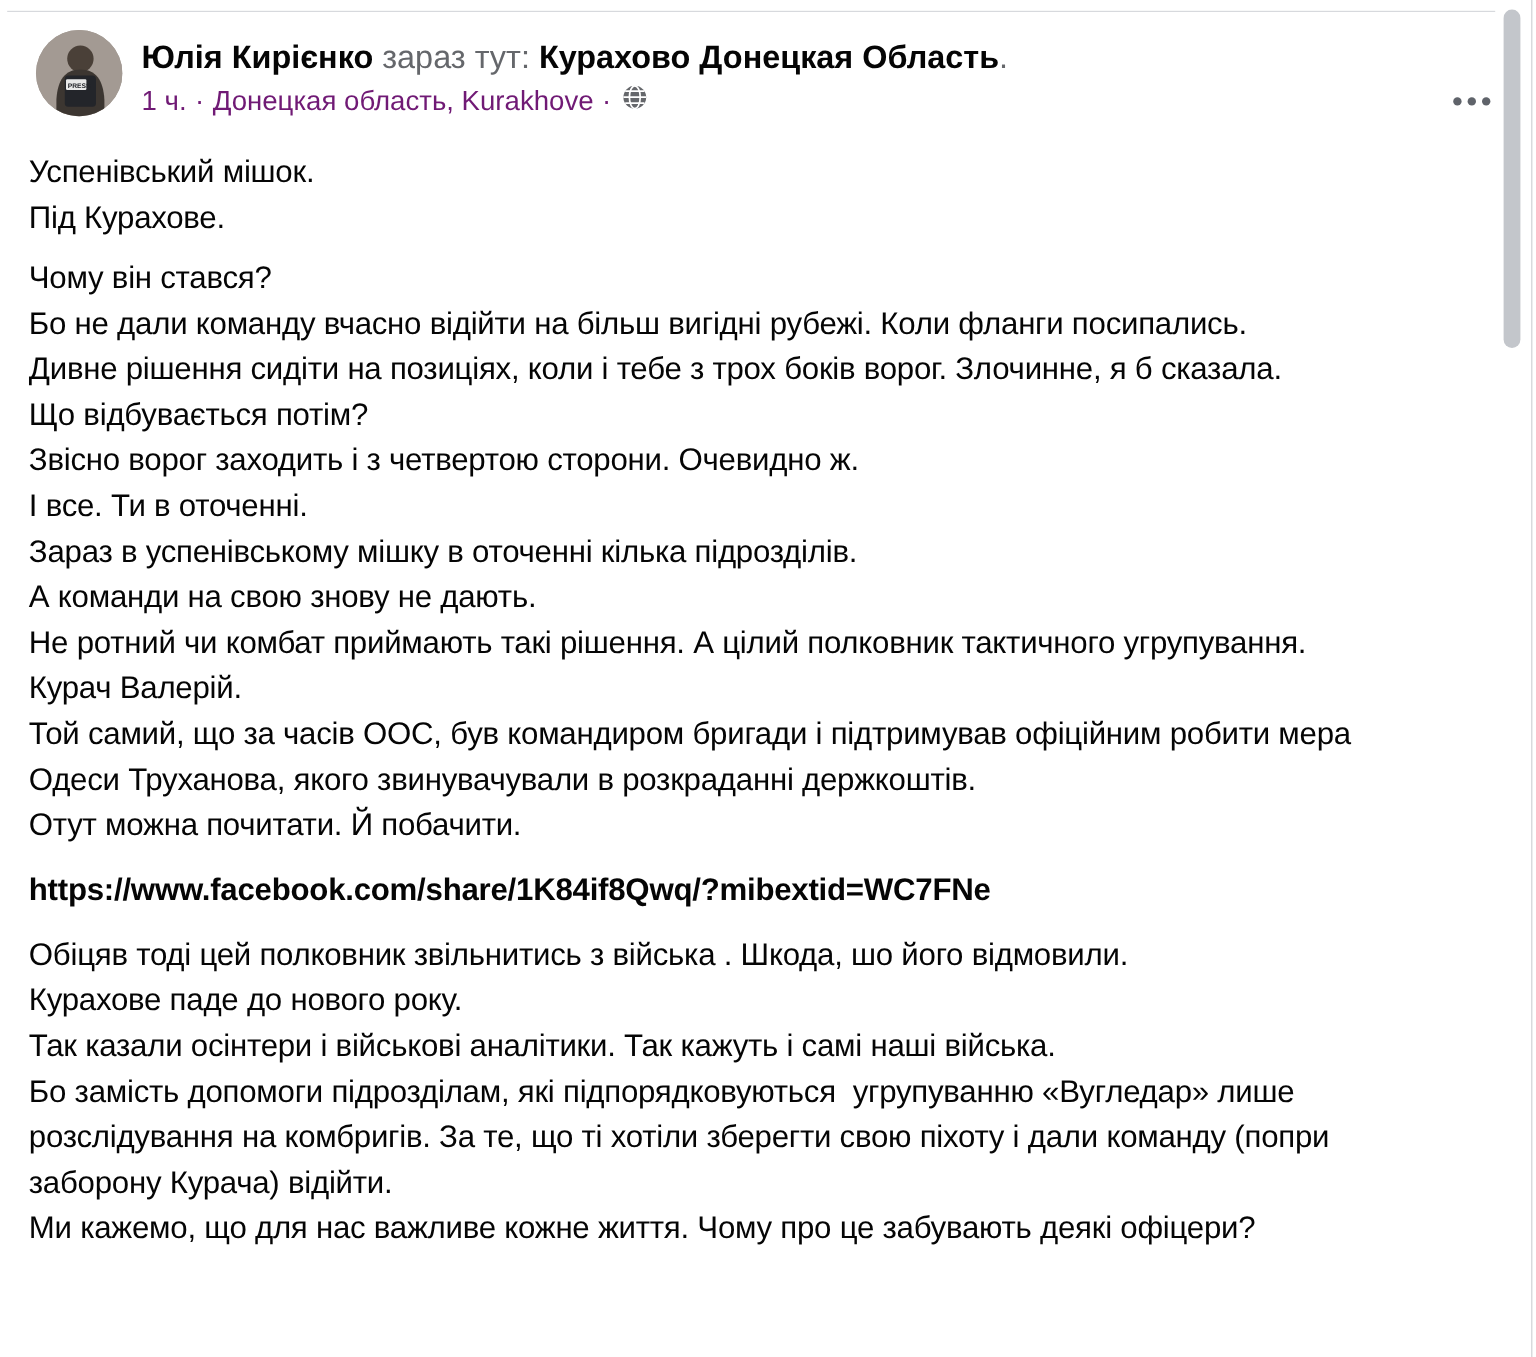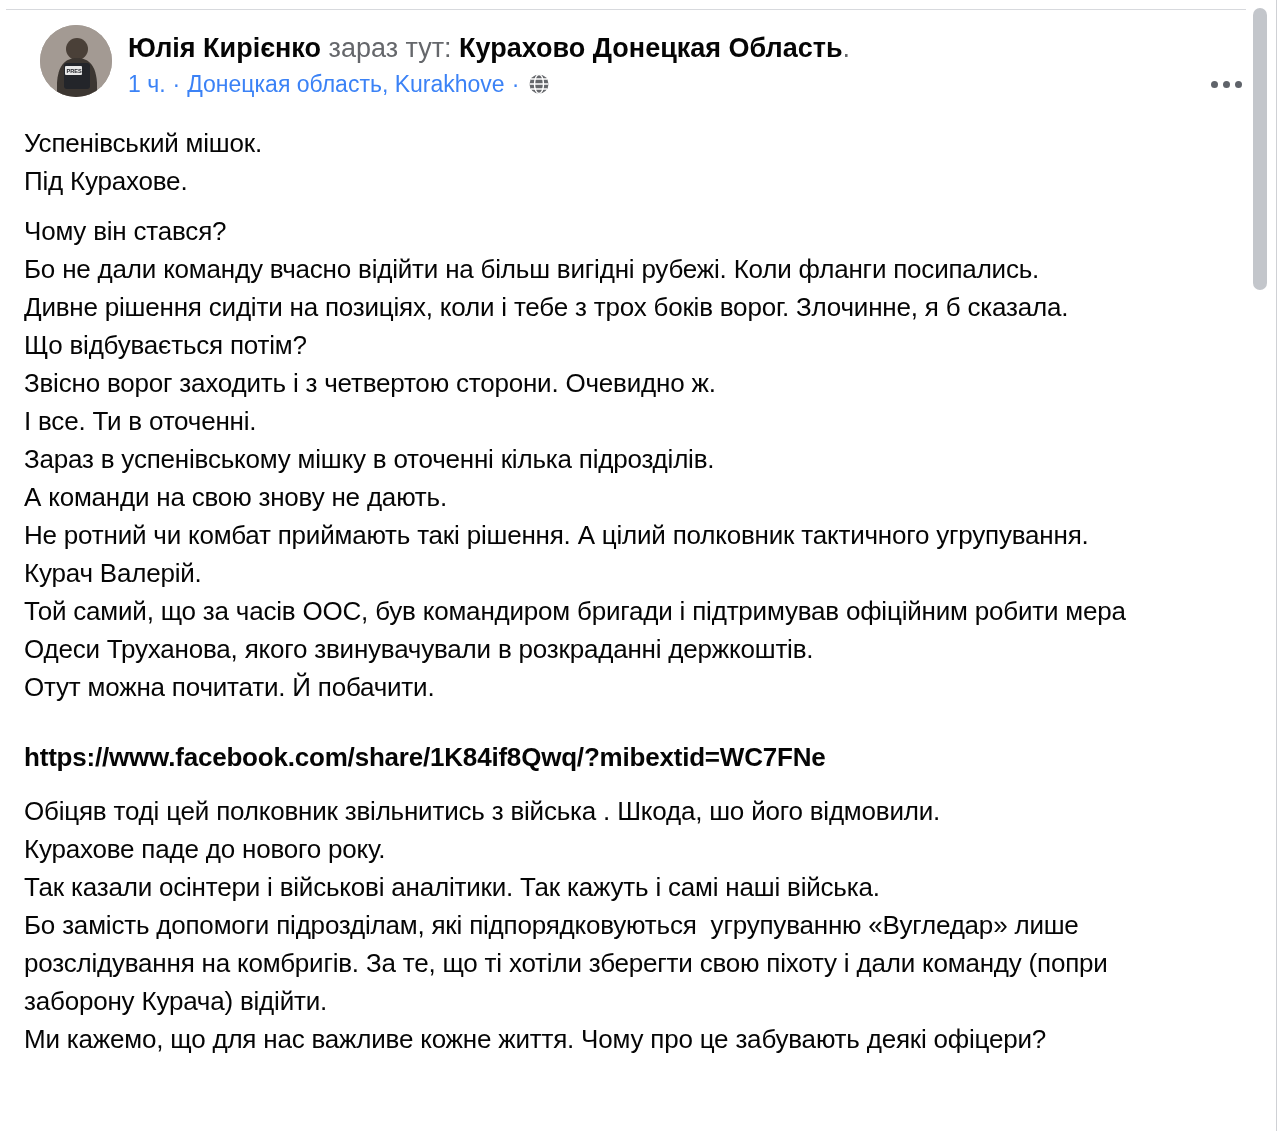--- a/index.html
+++ b/index.html
@@ -18,55 +18,55 @@
     position: absolute; top: 0; bottom: 0; right: 3px; width: 1px;
     background: #cfd1d5;
   }
   .scrollbar-thumb {
     position: absolute; top: 8px; right: 13px; width: 14px; height: 282px;
     background: #c3c6cb; border-radius: 7px;
   }
   .post { padding-top: 25px; }
   .header {
     display: flex; align-items: flex-start;
-    padding-left: 40px; padding-right: 60px;
+    padding-left: 30px; padding-right: 60px;
     position: relative;
   }
   .avatar {
     width: 72px; height: 72px; border-radius: 50%; overflow: hidden;
     flex: 0 0 72px; cursor: pointer; background: #a39a93;
   }
   .avatar svg { display: block; width: 72px; height: 72px; }
   .header-text { margin-left: 16px; padding-top: 7px; }
   .name-line { font-size: 27px; line-height: 33px; color: #65676b; }
   .name-line .bold-link { color: #050505; font-weight: 700; cursor: pointer; }
   .meta-line {
-    margin-top: 5px; font-size: 23px; line-height: 28px; color: #3b82f6;
-    display: flex; align-items: center;
+    margin-top: 5px; font-size: 23px; line-height: 28px; color: #701a75;
+    display: flex; align-items: flex-start;
   }
   .meta-line .dot { margin: 0 7px; }
   .meta-line .meta-link { cursor: pointer; }
   .globe { display: inline-flex; align-items: center; margin-left: 2px; }
   .globe svg { display: block; }
   .menu-button {
     position: absolute; top: 50px; right: 36px;
     display: flex; gap: 5px; cursor: pointer; padding: 6px 2px;
   }
   .menu-button i {
     width: 7px; height: 7px; border-radius: 50%; background: #5f636a; display: block;
   }
   .post-body {
     padding: 14px 24px 0 24px;
     font-size: 26px;
     letter-spacing: -0.2px;
     overflow: hidden;
   }
   .paragraph { margin-bottom: 12px; }
   .paragraph .line { white-space: pre; line-height: 38px; }
-  .paragraph.bold { font-weight: 700; margin-top: 32px; margin-bottom: 16px; }
+  .paragraph.bold { font-weight: 700; margin-top: 16px; margin-bottom: 16px; }
   .paragraph.bold .line { cursor: pointer; }
 </style>
 </head>
 <body>
 
 <div class="top-border"></div>
 
 <div class="post">
   <div class="header">
     <div class="avatar">

